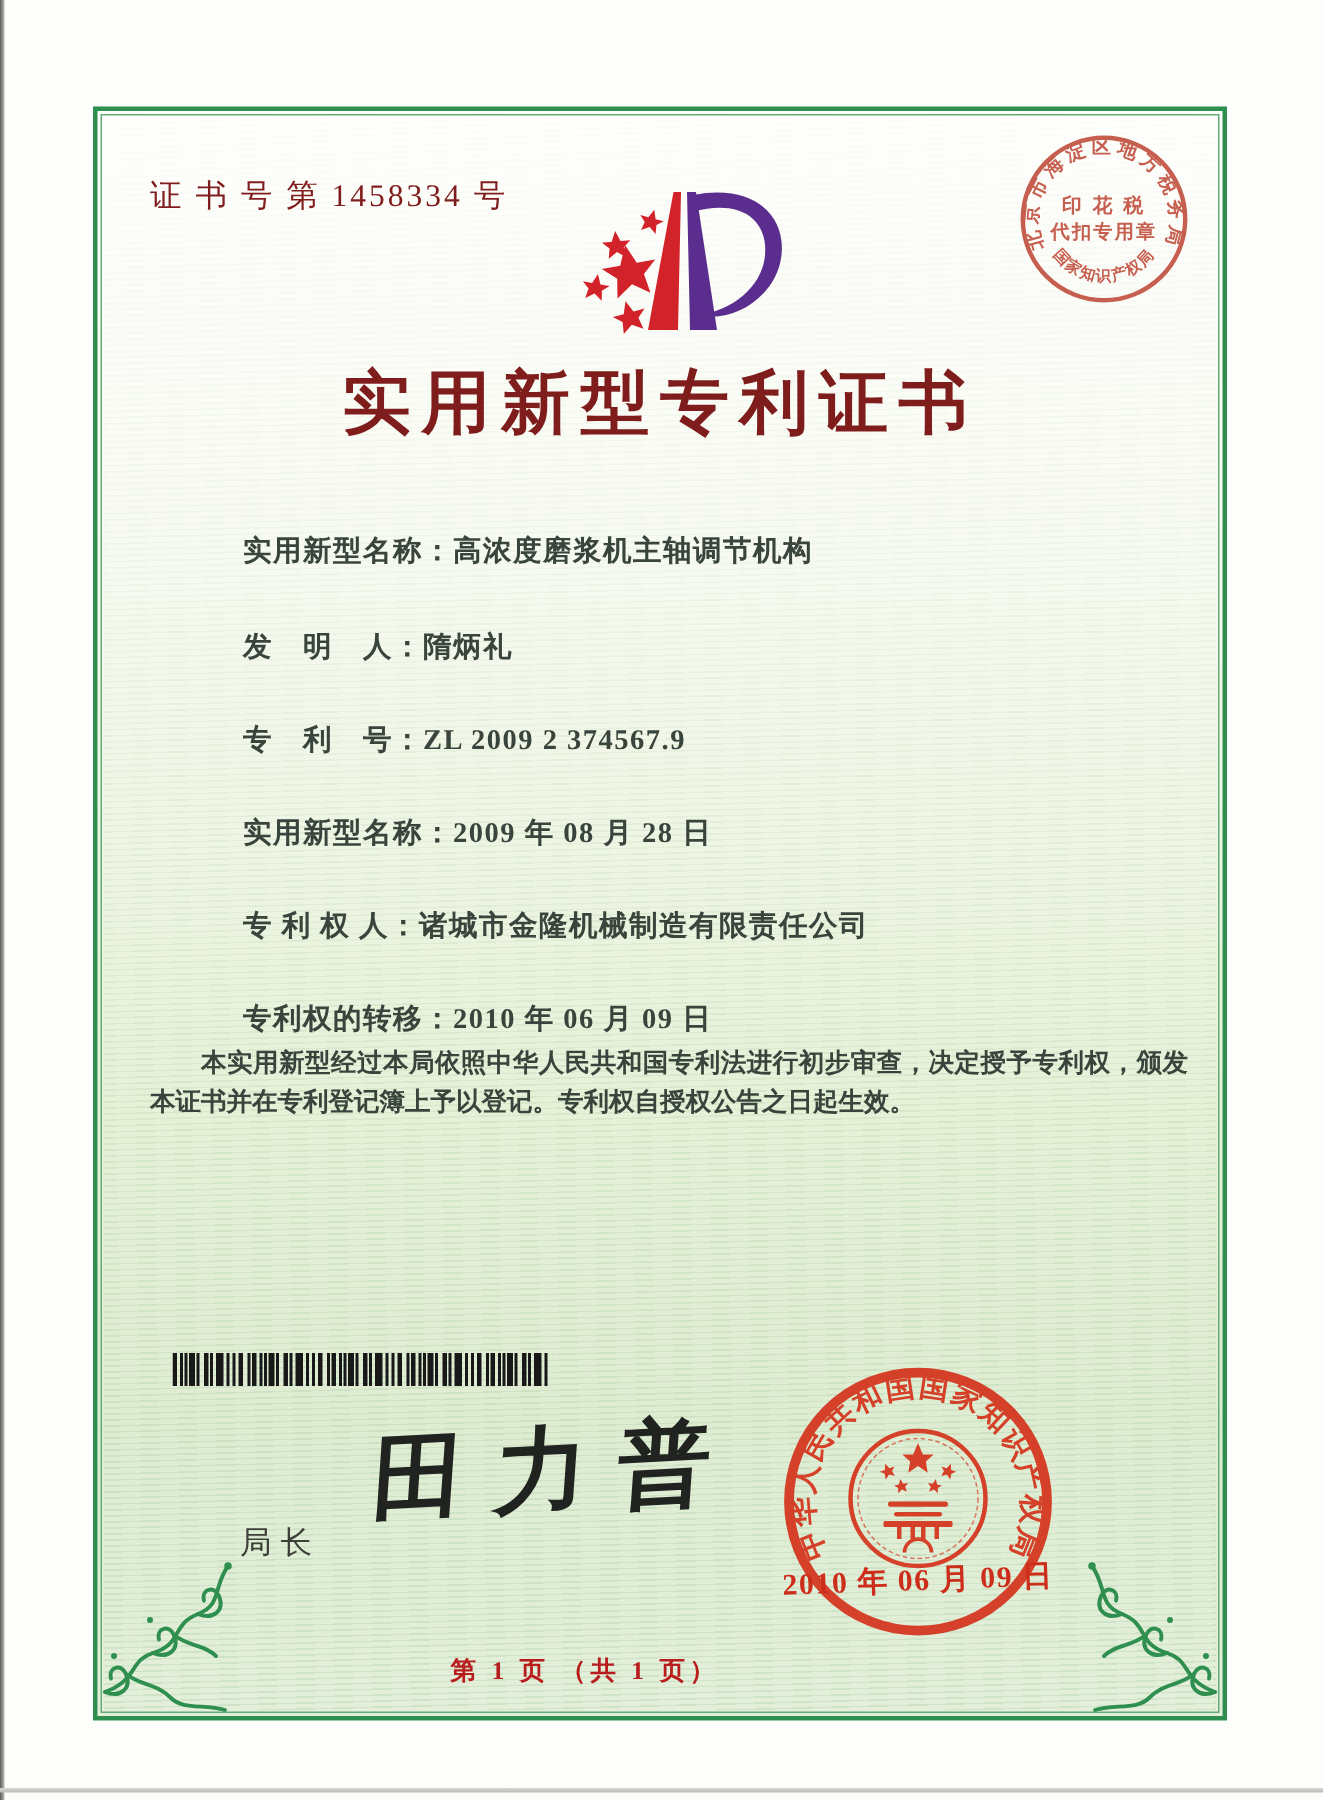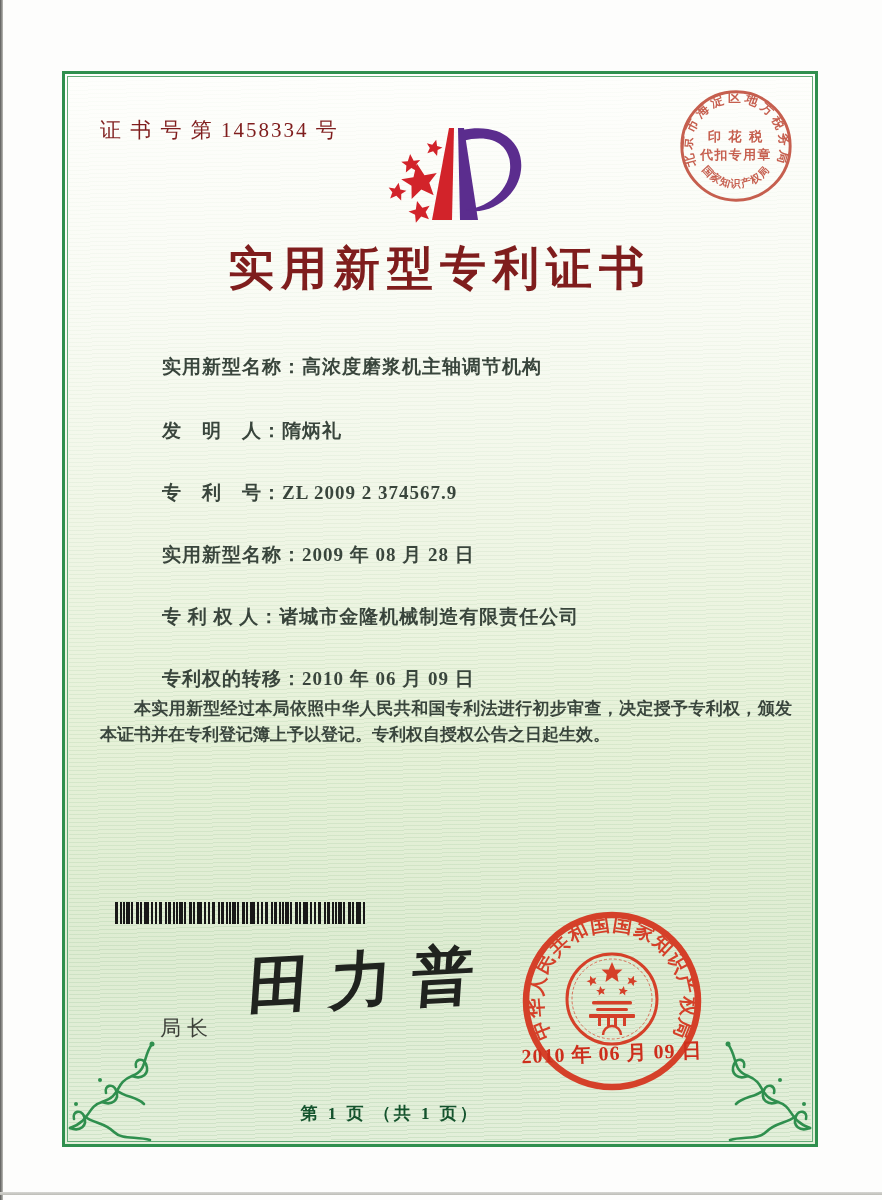--- a/index.html
+++ b/index.html
@@ -73,21 +73,21 @@
     transform:rotate(-2deg);white-space:nowrap;
   }
   .tax-stamp{position:absolute;left:672px;top:82px;opacity:.88;}
 
   .corner-flourish{position:absolute;}
   .corner-left{left:56px;top:1040px;}
   .corner-right{left:714px;top:1040px;transform:scaleX(-1);}
 
   .footer-line{
     position:absolute;left:62px;top:1102px;width:656px;text-align:center;
-    font-size:17px;color:#14532d;letter-spacing:3px;font-weight:600;
+    font-size:17px;color:#b91c1c;letter-spacing:3px;font-weight:600;
   }
 </style>
 </head>
 <body>
 
 <svg width="0" height="0" style="position:absolute">
   <defs>
     <path id="star5" d="M0,-10 L2.94,-3.09 L9.51,-3.09 L4.76,1.18 L5.88,8.09 L0,4 L-5.88,8.09 L-4.76,1.18 L-9.51,-3.09 L-2.94,-3.09 Z"></path>
   </defs>
 </svg>

